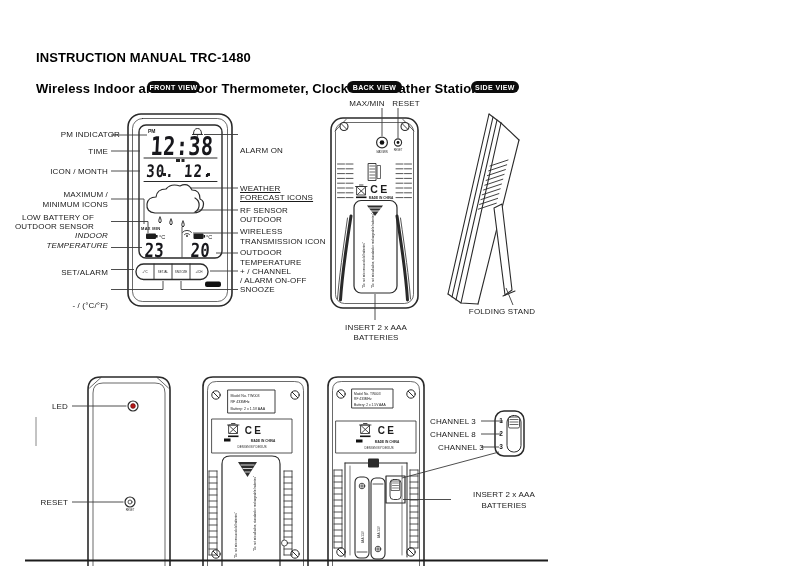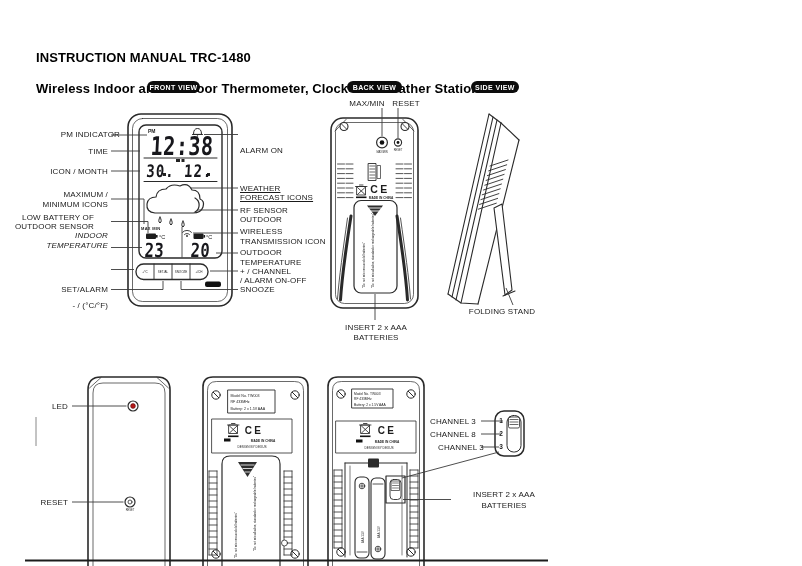--- a/index.html
+++ b/index.html
@@ -351,21 +351,21 @@
   <div class="lbl r" style="left:30px;top:130px;width:90px;text-align:right;">PM INDICATOR</div>
   <div class="lbl r" style="left:18px;top:146.5px;width:90px;">TIME</div>
   <div class="lbl r" style="left:18px;top:166.5px;width:90px;">ICON / MONTH</div>
   <div class="lbl r" style="left:18px;top:190px;width:90px;">MAXIMUM /
 MINIMUM ICONS</div>
   <div class="lbl r" style="left:4px;top:212.5px;width:90px;">LOW BATTERY OF
 OUTDOOR SENSOR</div>
   <div class="lbl r" style="left:18px;top:231px;width:90px;font-style:italic;">INDOOR
 TEMPERATURE</div>
   <div class="lbl r" style="left:18px;top:265px;width:90px;margin-top:36px;">- / (°C/°F)</div>
-  <div class="lbl r" style="left:18px;top:285px;width:90px;text-align:right;">SET/ALARM</div>
+  <div class="lbl r" style="left:18px;top:268px;width:90px;text-align:right;">SET/ALARM</div>
 
   <div class="lbl" style="left:240px;top:146px;width:95px;">ALARM ON</div>
   <div class="lbl" style="left:240px;top:183.5px;width:95px;text-decoration:underline;">WEATHER
 FORECAST ICONS</div>
   <div class="lbl" style="left:240px;top:205.5px;width:95px;">RF SENSOR
 OUTDOOR</div>
   <div class="lbl" style="left:240px;top:227px;width:95px;">WIRELESS
 TRANSMISSION ICON</div>
   <div class="lbl" style="left:240px;top:248px;width:95px;">OUTDOOR
 TEMPERATURE</div>

